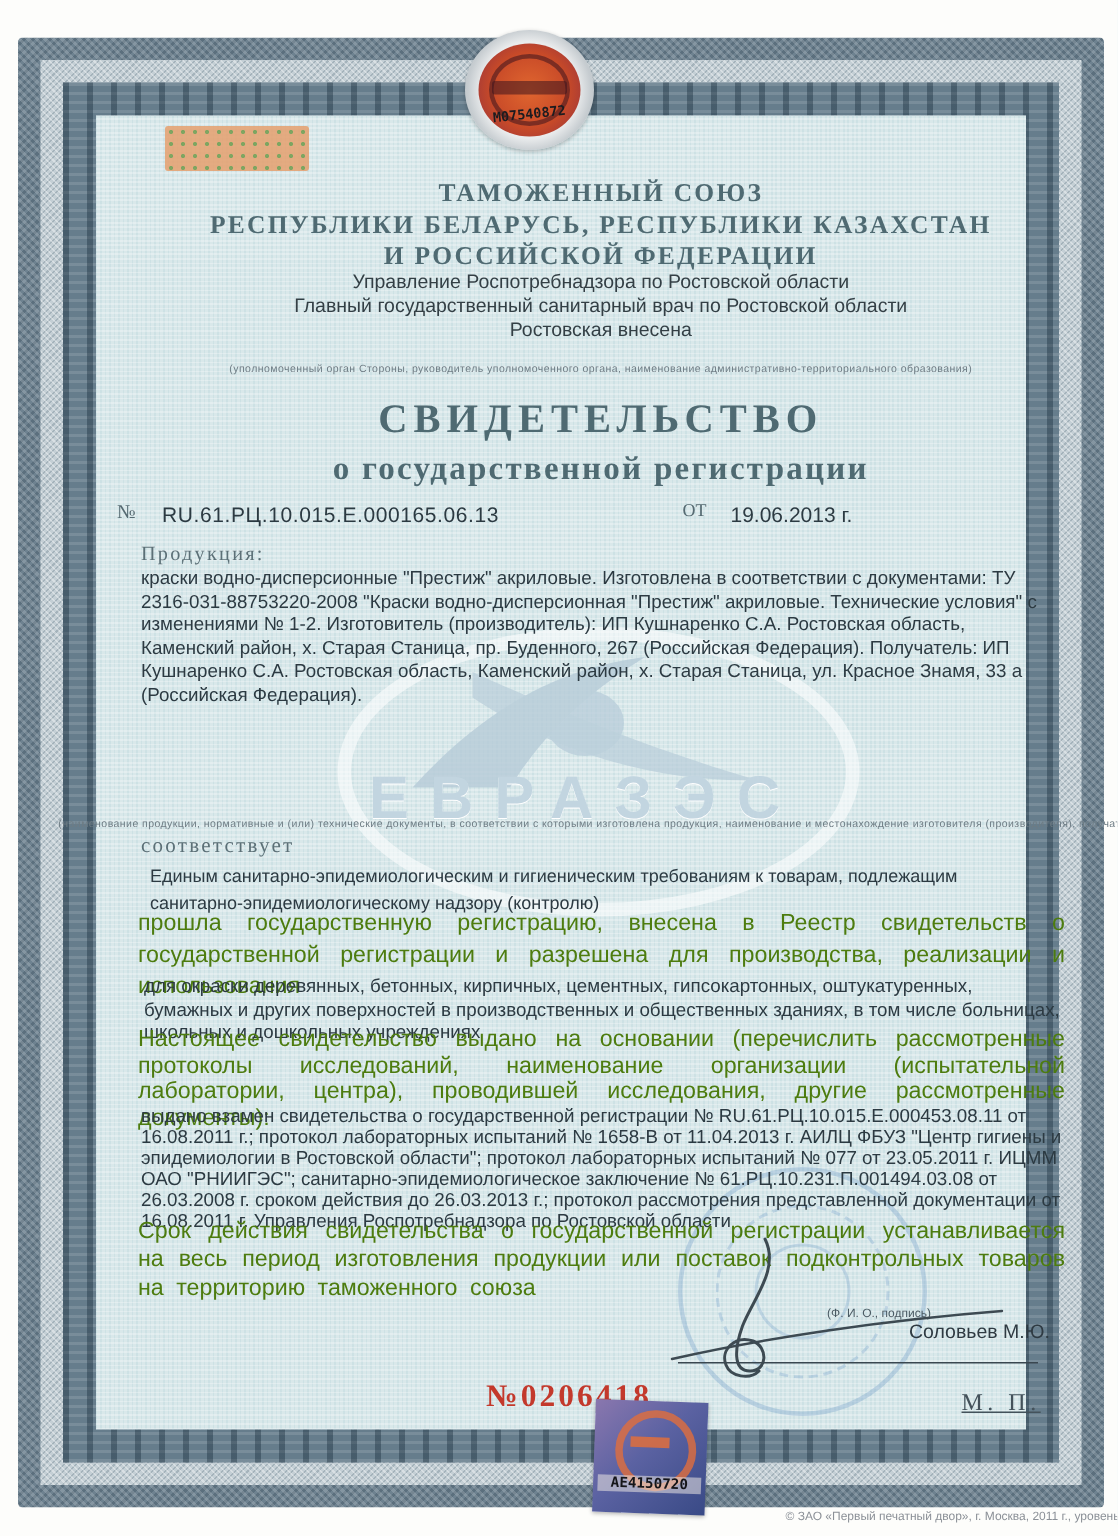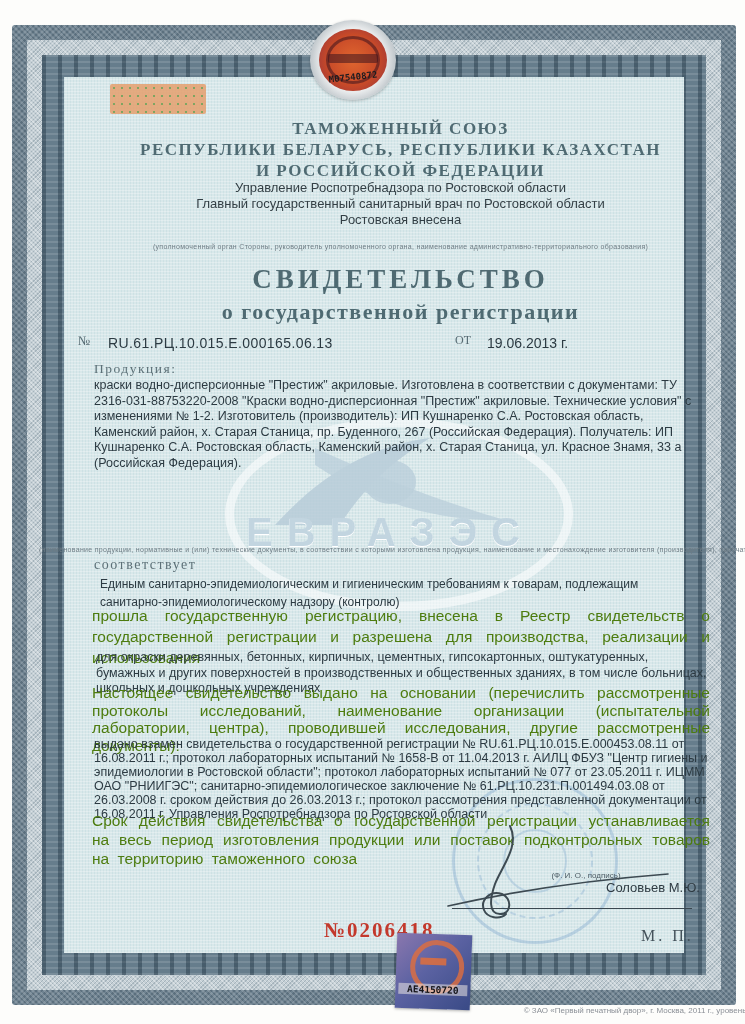--- a/index.html
+++ b/index.html
@@ -45,21 +45,21 @@
   .registration-text{top:605px;left:64px;width:618px;font-size:15.5px;line-height:21px;word-spacing:5px;}
   .usage-text{top:650px;left:68px;width:612px;}
   .basis-intro{top:684px;left:64px;width:618px;font-size:15.5px;line-height:17.6px;word-spacing:2px;}
   .basis-docs{top:738px;left:66px;width:618px;line-height:13.9px;}
   .validity-text{top:811px;left:64px;width:618px;font-size:15.5px;line-height:19px;word-spacing:4px;}
   .sig-note{top:872px;left:66px;width:380px;font-family:"Liberation Serif",serif;font-size:13px;line-height:15.5px;color:#4a5a63;text-align:left;}
   .serial{top:918px;left:296px;font-family:"Liberation Serif",serif;font-size:21px;font-weight:bold;letter-spacing:2px;color:#c3392c;}
   .signer-name{top:880px;left:578px;font-size:13px;color:#2e3a42;}
   .sig-line{top:908px;left:452px;width:212px;border-top:1px solid #3a4750;height:0;}
   .sig-caption{top:871px;left:452px;width:212px;text-align:center;font-size:8px;color:#4a5a63;}
-  .seal-label{top:927px;left:613px;font-family:"Liberation Serif",serif;font-size:16px;color:#44525b;letter-spacing:3px;}
+  .seal-label{top:927px;left:613px;font-family:"Liberation Serif",serif;font-size:16px;color:#44525b;letter-spacing:3px;text-decoration:underline;}
   .copyright{top:1006px;left:0;width:737px;text-align:right;font-size:8px;color:#8b9097;}
   
   .watermark{position:absolute;z-index:2;left:0;top:0;width:745px;height:1024px;pointer-events:none;}
   .wm-ring{position:absolute;left:225px;top:418px;width:330px;height:175px;border:9px solid rgba(255,255,255,.55);border-radius:50%;}
   .wm-bird{position:absolute;left:255px;top:430px;}
   .wm-text{position:absolute;left:0;top:510px;width:780px;text-align:center;font-weight:bold;font-size:40px;
            letter-spacing:14px;color:#c2d5e0;text-shadow:0 1px 0 #ffffff;}
   
   .stamp{position:absolute;z-index:2;left:452px;top:778px;width:160px;height:160px;border:3px solid rgba(110,155,200,.45);
          border-radius:50%;opacity:.75;}

